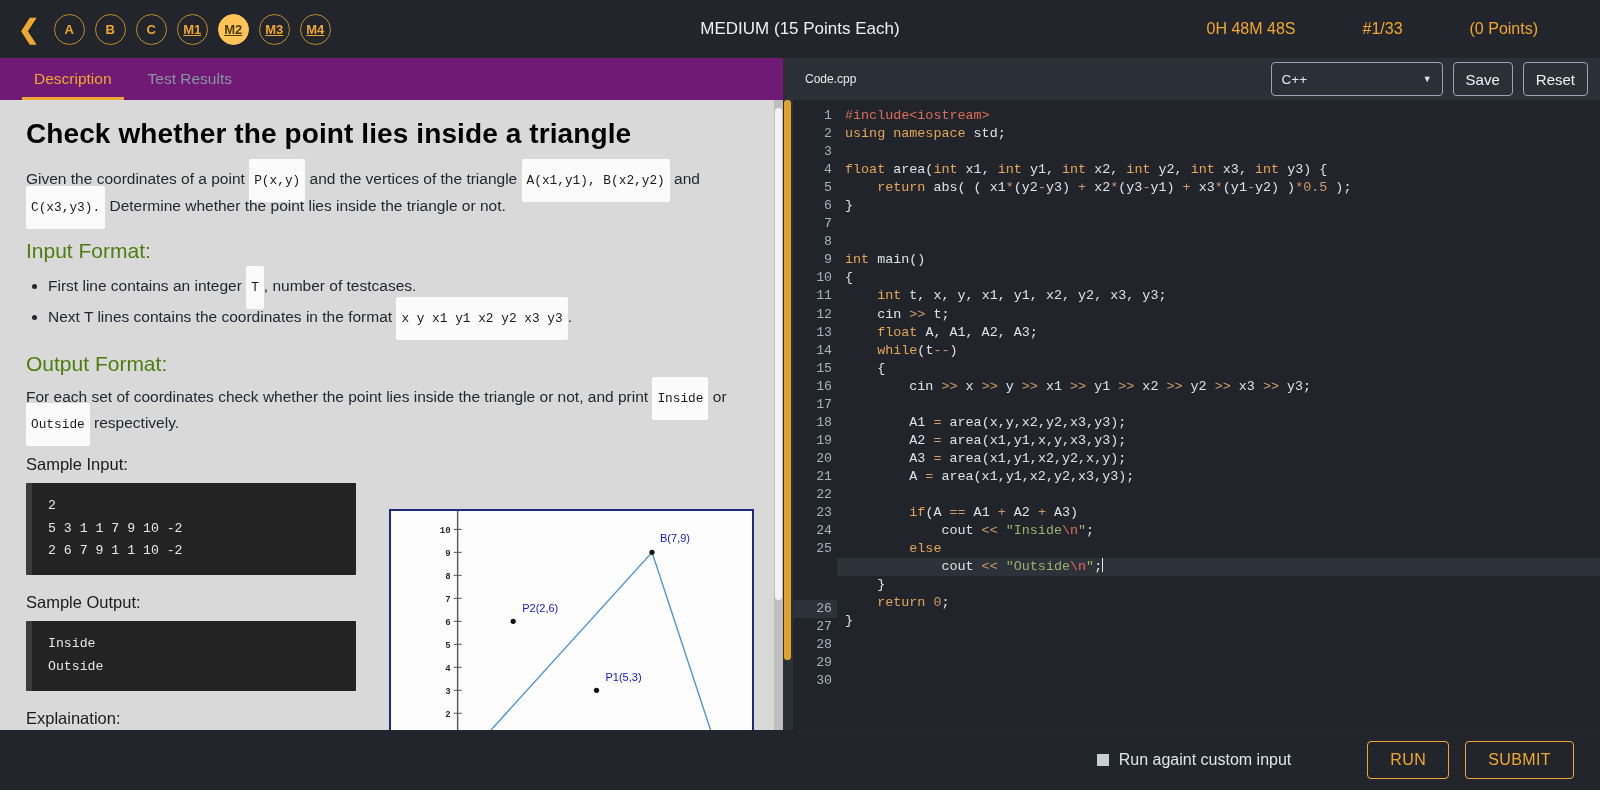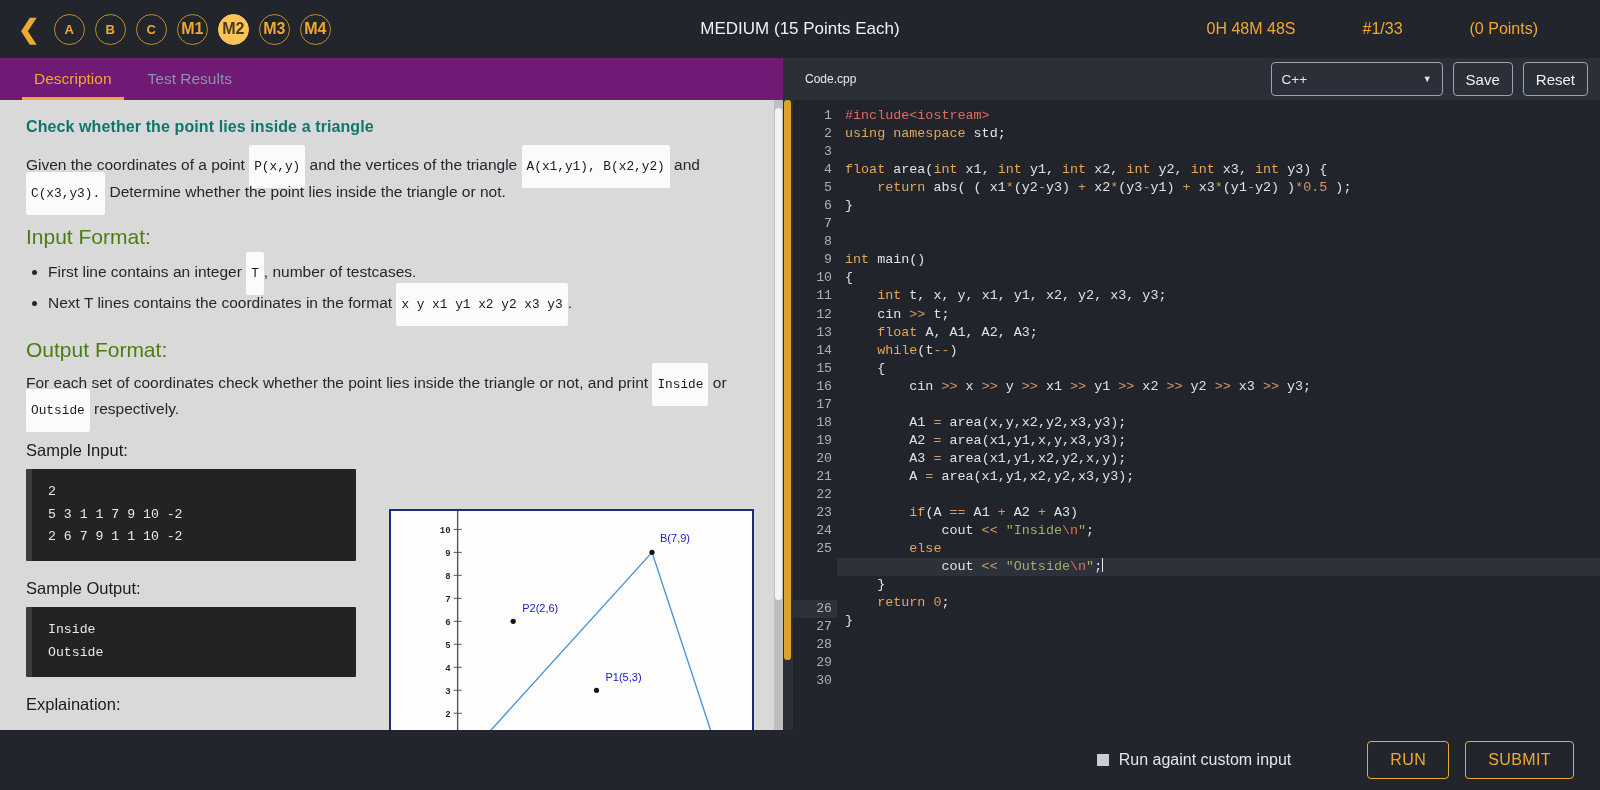--- a/index.html
+++ b/index.html
@@ -20,21 +20,21 @@
     margin-left: 18px; color: #f0a830; font-size: 26px; line-height: 1;
     font-weight: bold; cursor: pointer; user-select: none;
   }
   .qnav { display: flex; align-items: center; gap: 10px; margin-left: 14px; }
   .qcircle {
     width: 31px; height: 31px; border-radius: 50%;
     border: 1.6px solid #c08b2a; color: #f0a830;
     display: flex; align-items: center; justify-content: center;
     font-size: 13px; font-weight: 600; cursor: pointer; background: transparent;
   }
-  .qcircle.small { font-size: 16px; }
+  .qcircle.small { font-size: 13px; text-decoration: underline; }
   .qcircle.active { background: #ffc457; border-color: #ffc457; color: #4a3a12; }
   .center-title {
     position: absolute; left: 0; right: 0; text-align: center;
     color: #eef1f5; font-size: 17px; pointer-events: none;
   }
   .topright {
     margin-left: auto; display: flex; align-items: center;
     gap: 15px; color: #f0a830; font-size: 16px; padding-right: 36px;
   }
   .topright .cell { padding: 0 26px; white-space: nowrap; }
@@ -79,21 +79,21 @@
 
   
   .body { flex: 1; display: flex; min-height: 0; }
 
   
   .left-panel {
     width: 783px; flex: 0 0 783px; background: #d9d9d9;
     position: relative; overflow: hidden;
   }
   .left-scroll { height: 100%; padding: 18px 26px 10px 26px; overflow: hidden; }
-  .ptitle { font-size: 16px; color: #0f766e; font-weight: 600; margin-bottom: 16px; letter-spacing: .1px; }
+  .ptitle { font-size: 28px; color: #000000; font-weight: 600; margin-bottom: 16px; letter-spacing: .1px; }
   .ptext { font-size: 15.5px; color: #24282e; line-height: 1.72; }
   code.chip {
     background: #fbfbfb; color: #1a1a1a;
     font-family: "Liberation Mono", monospace; font-size: 12.8px;
     padding: 14px 5px; border-radius: 2px; white-space: pre;
   }
   .sechead { font-size: 21px; color: #4d7c0f; margin: 20px 0 8px; }
   .plist { margin: 0 0 0 22px; }
   .plist li { font-size: 15.5px; color: #24282e; line-height: 1.95; }
   .subhead { font-size: 16.5px; color: #1b1b1b; margin: 18px 0 9px; }

